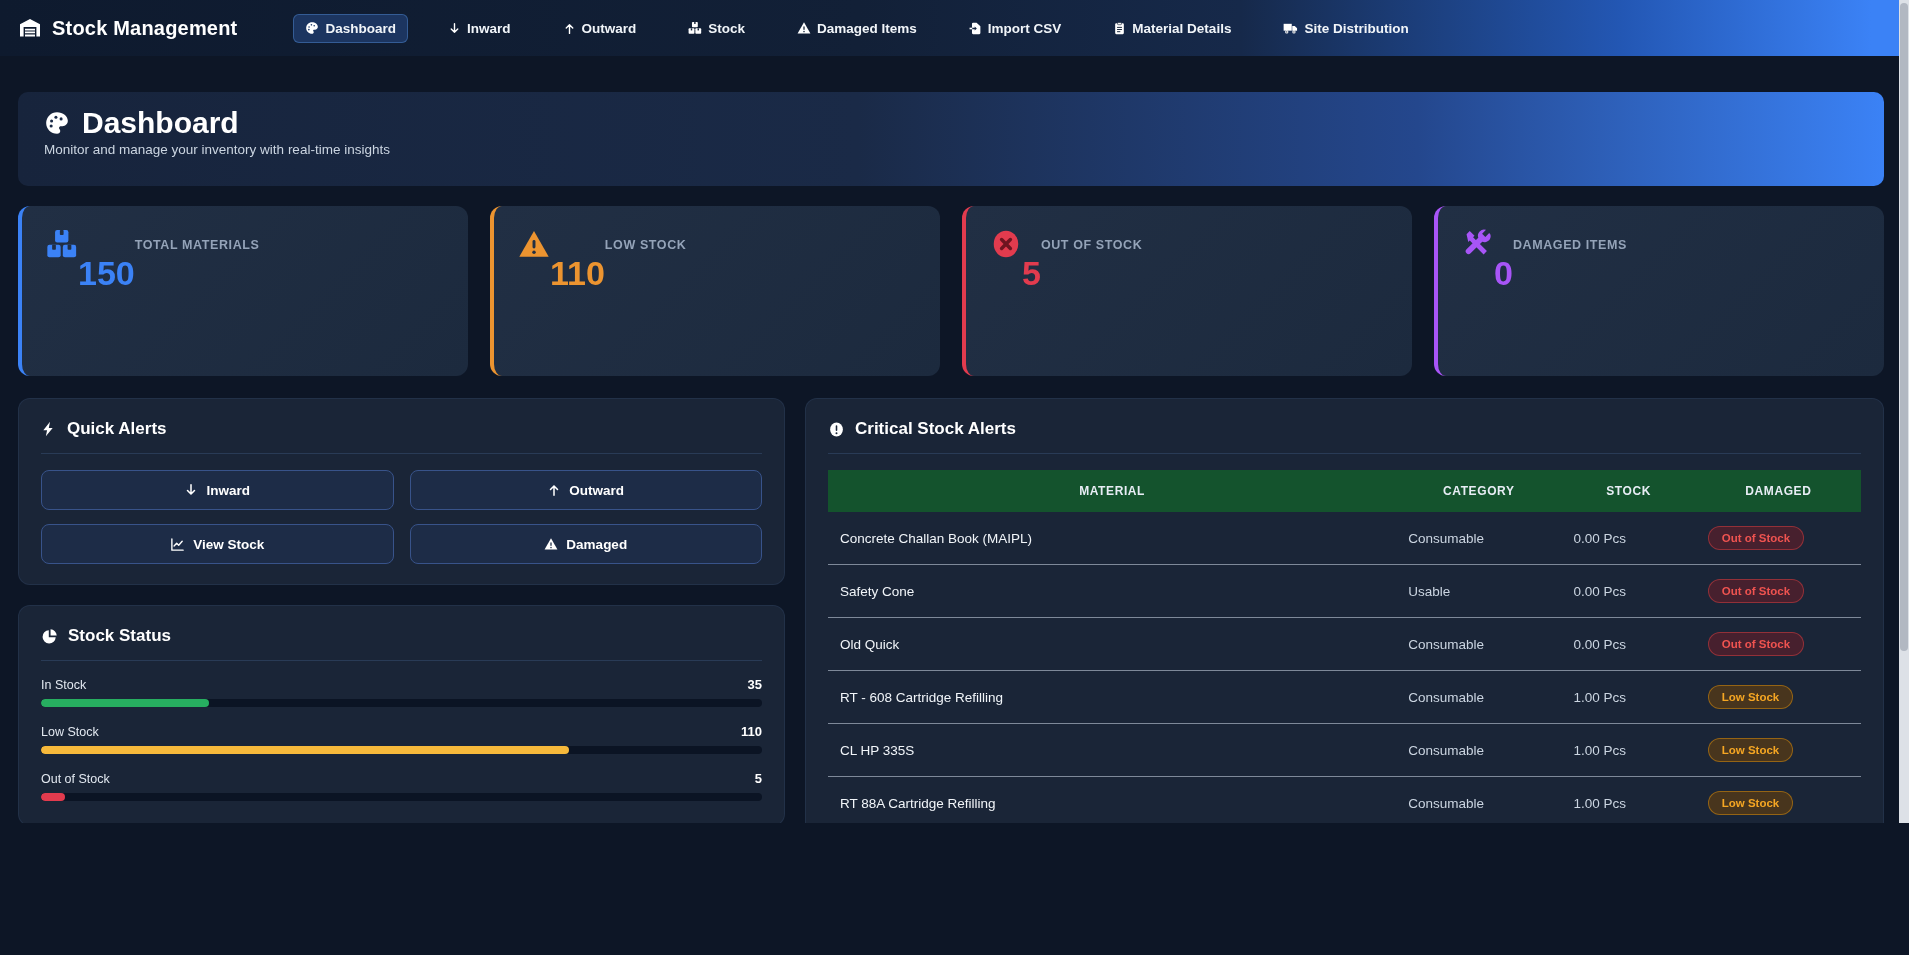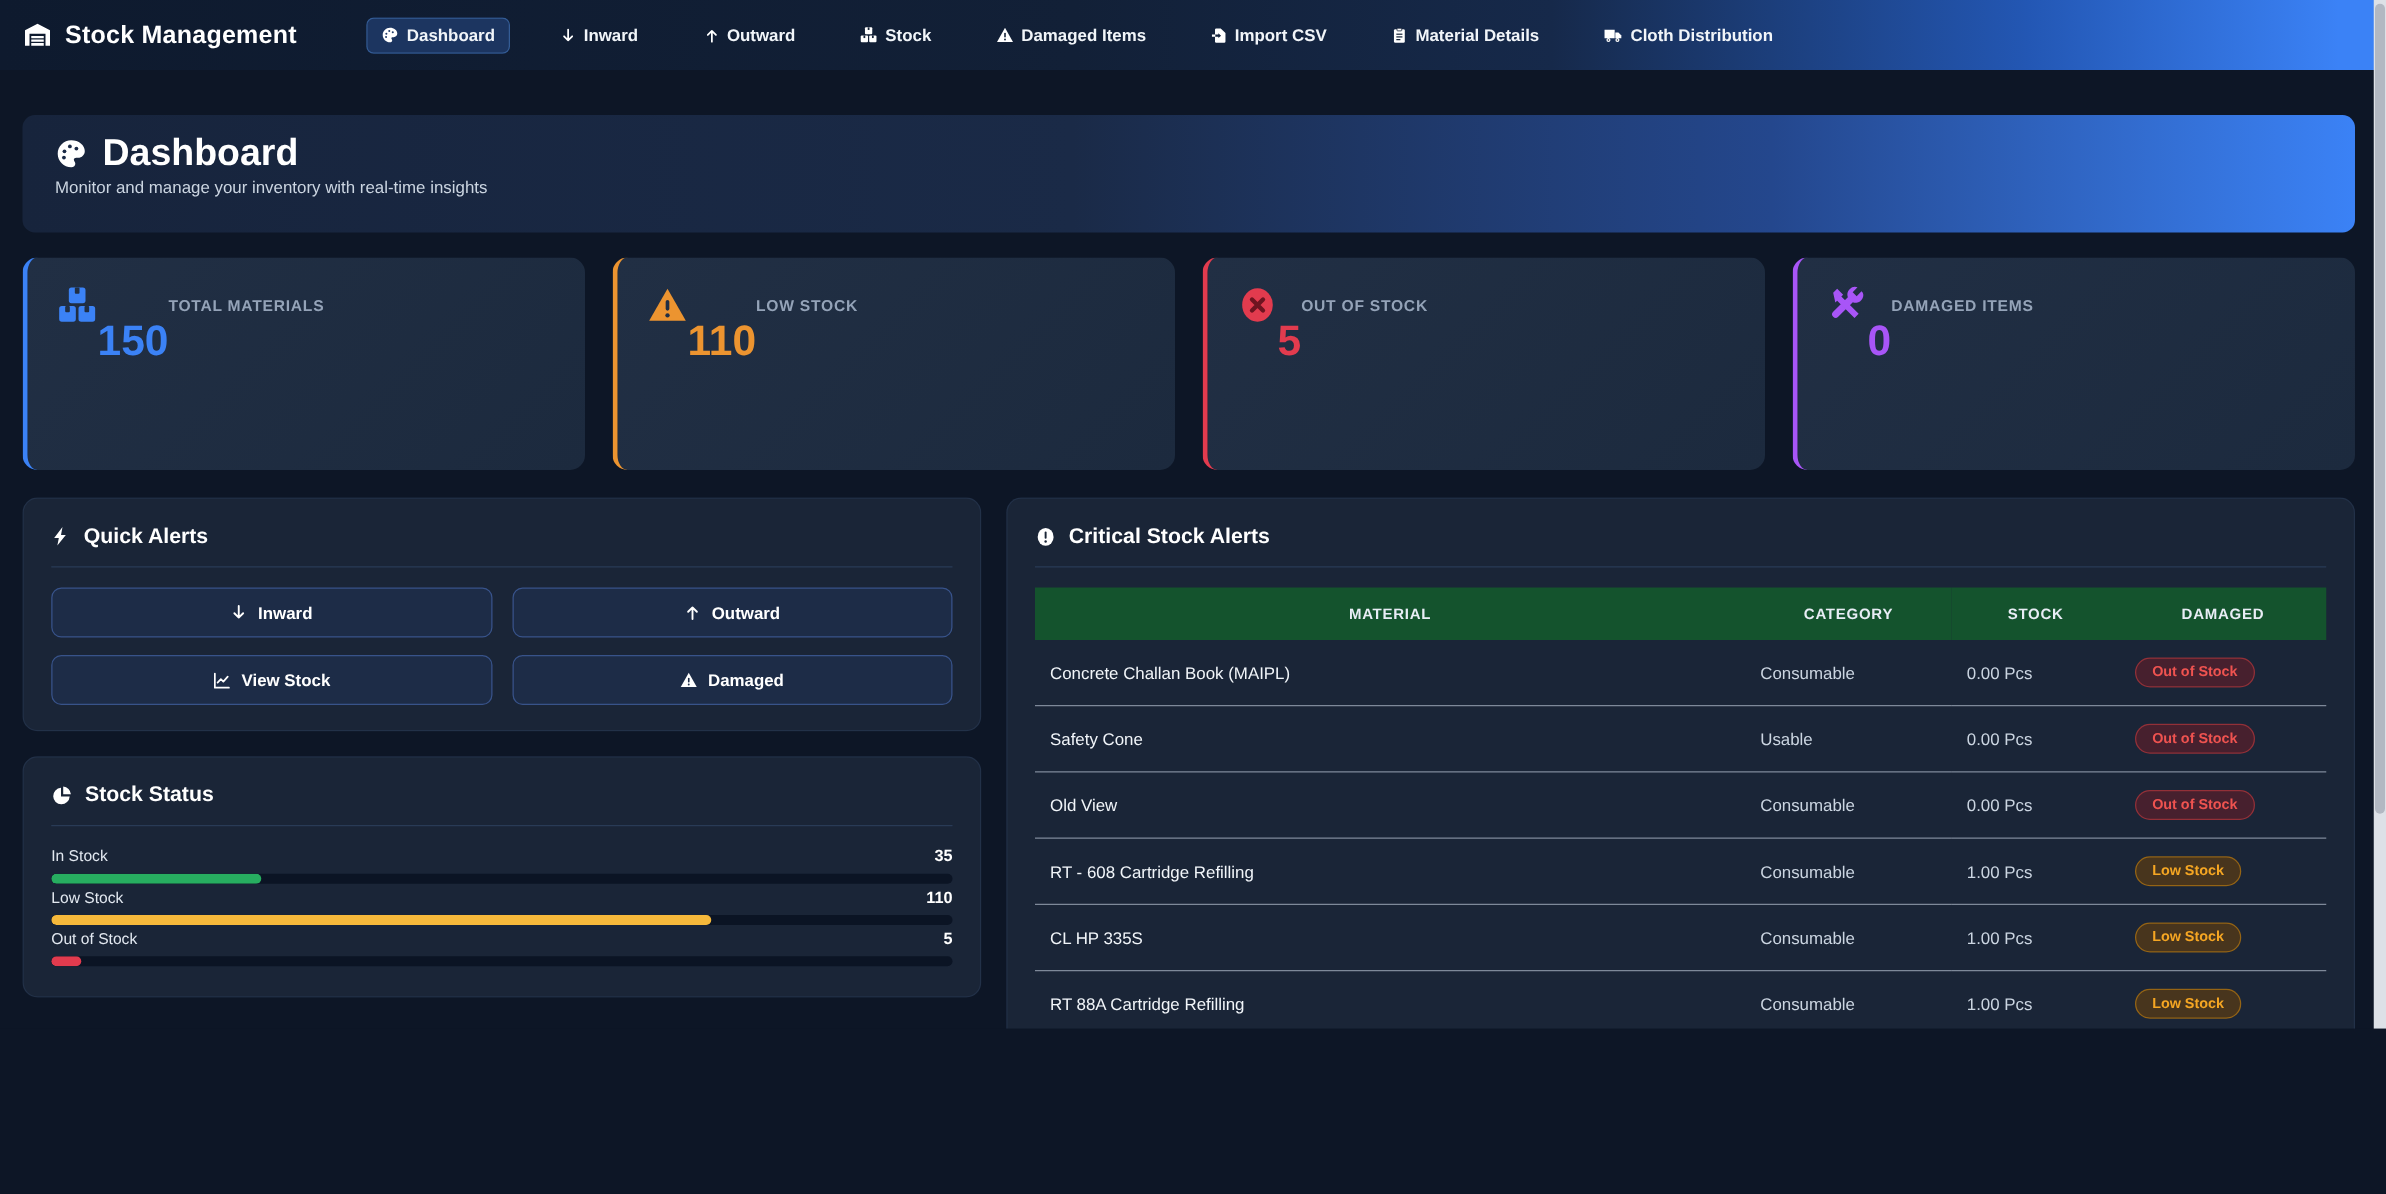--- a/index.html
+++ b/index.html
@@ -39,21 +39,21 @@
   .panel{background:#1a2537;border:1px solid rgba(80,110,160,.16);border-radius:12px;padding:20px 22px;}
   .panel-title{display:flex;align-items:center;gap:10px;font-size:17px;font-weight:bold;color:#fff;}
   .panel-divider{height:1px;background:rgba(96,140,200,.22);margin:14px 0 16px 0;}
 
   
   .qa-grid{display:grid;grid-template-columns:1fr 1fr;gap:14px 16px;}
   .qa-btn{height:40px;border-radius:8px;background:#1d2c47;border:1px solid #38538a;
     color:#fff;font-size:13.5px;font-weight:bold;display:flex;align-items:center;justify-content:center;gap:8px;cursor:pointer;}
 
   
-  .bar-group{margin-bottom:3px;}
+  .bar-group{margin-bottom:17px;}
   .bar-group:last-child{margin-bottom:4px;}
   .bar-labels{display:flex;justify-content:space-between;align-items:center;margin-bottom:7px;}
   .bar-name{font-size:12.5px;color:#e2e8f0;}
   .bar-value{font-size:13px;color:#fff;font-weight:bold;}
   .bar-track{height:8px;border-radius:4px;background:#0b1424;overflow:hidden;}
   .bar-fill{height:8px;border-radius:4px;}
 
   
   .alerts-panel{min-height:620px;}
   .alerts-table{width:100%;border-collapse:collapse;margin-top:0;}
@@ -174,21 +174,21 @@
         <span>
           <svg width="15" height="15" viewBox="0 0 24 24" fill="#fff">
             <path d="M1 4.5h13v11H1z"></path>
               <path d="M14.8 8h4l3.7 3.7v3.8h-7.7z"></path>
             <circle cx="6" cy="17.5" r="2.6"></circle>
               <circle cx="17.5" cy="17.5" r="2.6"></circle>
             <circle cx="6" cy="17.5" r="1" fill="#152338"></circle>
               <circle cx="17.5" cy="17.5" r="1" fill="#152338"></circle>
           </svg>
         </span>
-        <span>Cloth Distribution</span>
+        <span>Site Distribution</span>
       </div>
     </div>
   </div>
 
   <div class="content">
 
     <div class="banner">
       <div class="banner-title-row">
         <span>
           <svg width="26" height="26" viewBox="0 0 24 24" fill="#fff">
@@ -395,21 +395,21 @@
               <td class="cell-stock">0.00 Pcs</td>
               <td><span class="badge badge-out">Out of Stock</span></td>
             </tr>
             <tr>
               <td class="cell-material">Safety Cone</td>
               <td class="cell-category">Usable</td>
               <td class="cell-stock">0.00 Pcs</td>
               <td><span class="badge badge-out">Out of Stock</span></td>
             </tr>
             <tr>
-              <td class="cell-material">Old View</td>
+              <td class="cell-material">Old Quick</td>
               <td class="cell-category">Consumable</td>
               <td class="cell-stock">0.00 Pcs</td>
               <td><span class="badge badge-out">Out of Stock</span></td>
             </tr>
             <tr>
               <td class="cell-material">RT - 608 Cartridge Refilling</td>
               <td class="cell-category">Consumable</td>
               <td class="cell-stock">1.00 Pcs</td>
               <td><span class="badge badge-low">Low Stock</span></td>
             </tr>

